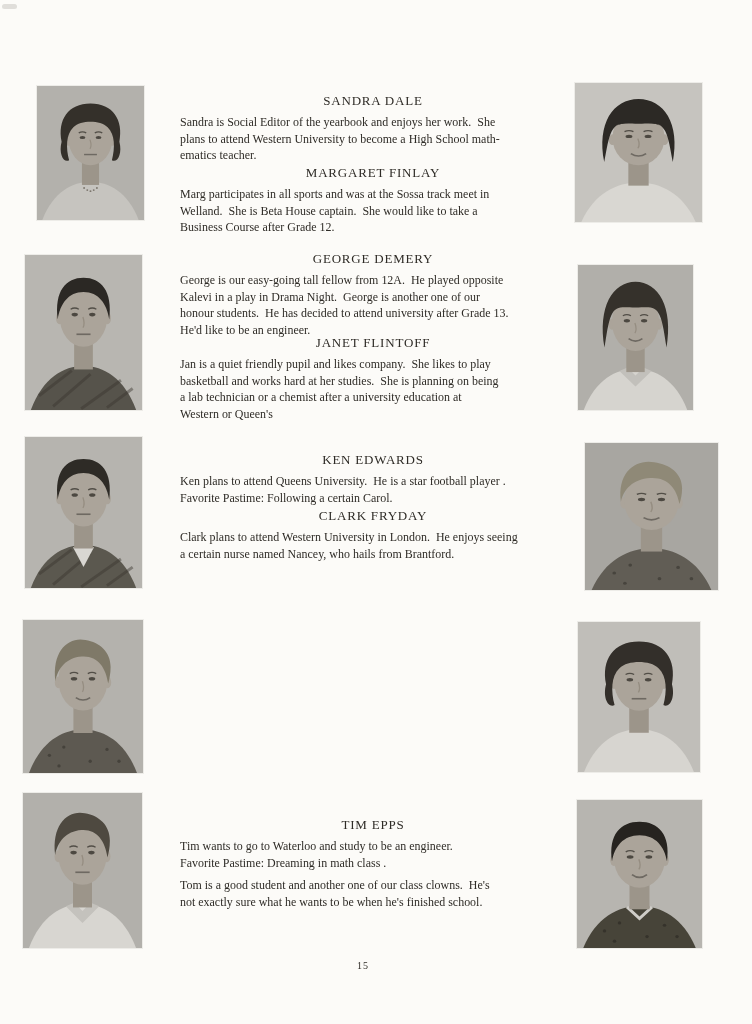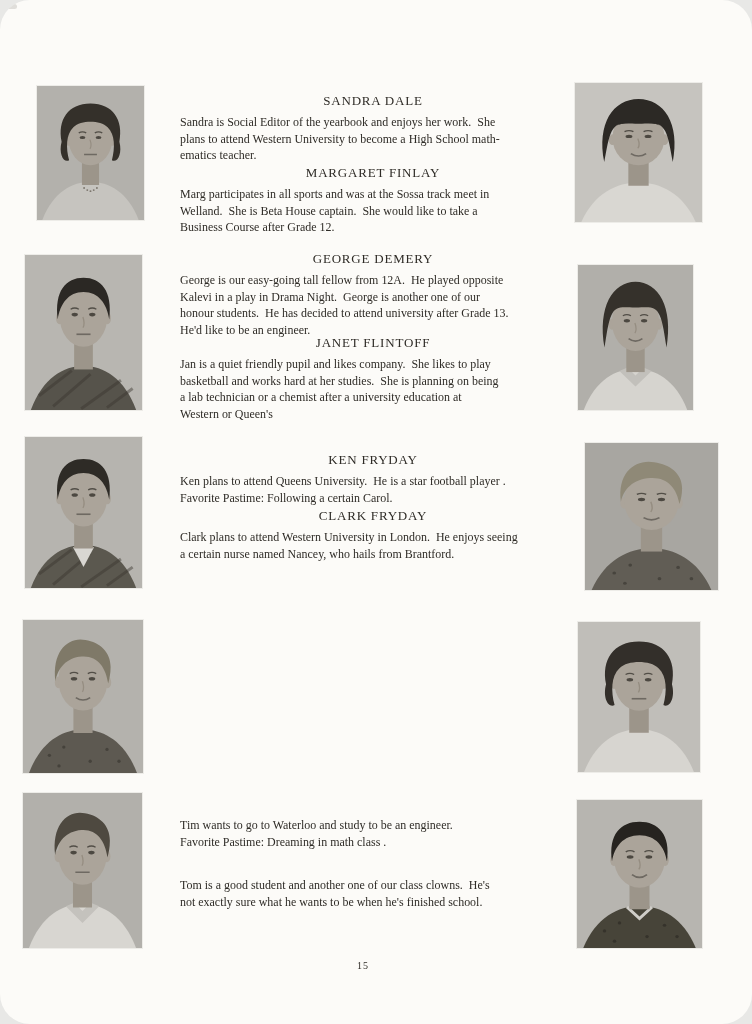--- a/index.html
+++ b/index.html
@@ -4,21 +4,20 @@
 <style>
   html,body { margin:0; padding:0; background:#e8e8e6; }
   .page {
     position:relative;
     width:752px; height:1024px;
     margin:0 auto;
     background:#fcfbf8;
     font-family:"Liberation Serif","DejaVu Serif",serif;
     color:#2e2b26;
     overflow:hidden;
-    border-radius:30px;
   }
   .corner-mark {
     position:absolute; left:2px; top:4px; width:15px; height:5px;
     background:#c8c6c1; border-radius:3px; opacity:.55;
   }
   .photo {
     position:absolute;
     box-shadow:0 0 0 1px rgba(60,58,52,.08);
   }
   .photo svg { display:block; width:100%; height:100%; }
@@ -305,34 +304,35 @@
 
   <section class="entry e4">
     <h3 class="entry-name">JANET FLINTOFF</h3>
     <p class="entry-bio">Jan is a quiet friendly pupil and likes company.  She likes to play
 basketball and works hard at her studies.  She is planning on being
 a lab technician or a chemist after a university education at
 Western or Queen's</p>
   </section>
 
   <section class="entry e5">
-    <h3 class="entry-name">KEN FRYDAY</h3>
+    <h3 class="entry-name">KEN EDWARDS</h3>
     <p class="entry-bio">Ken plans to attend Queens University.  He is a star football player .
 Favorite Pastime: Following a certain Carol.</p>
   </section>
 
   <section class="entry e6">
     <h3 class="entry-name">CLARK FRYDAY</h3>
     <p class="entry-bio">Clark plans to attend Western University in London.  He enjoys seeing
 a certain nurse named Nancey, who hails from Brantford.</p>
   </section>
 
 
 
   <section class="entry e9">
+    <h3 class="entry-name">TIM EPPS</h3>
     <p class="entry-bio">Tim wants to go to Waterloo and study to be an engineer.
 Favorite Pastime: Dreaming in math class .</p>
   </section>
 
   <section class="entry e10">
     <p class="entry-bio">Tom is a good student and another one of our class clowns.  He's
 not exactly sure what he wants to be when he's finished school.</p>
   </section>
 
   <div class="page-number">15</div>

